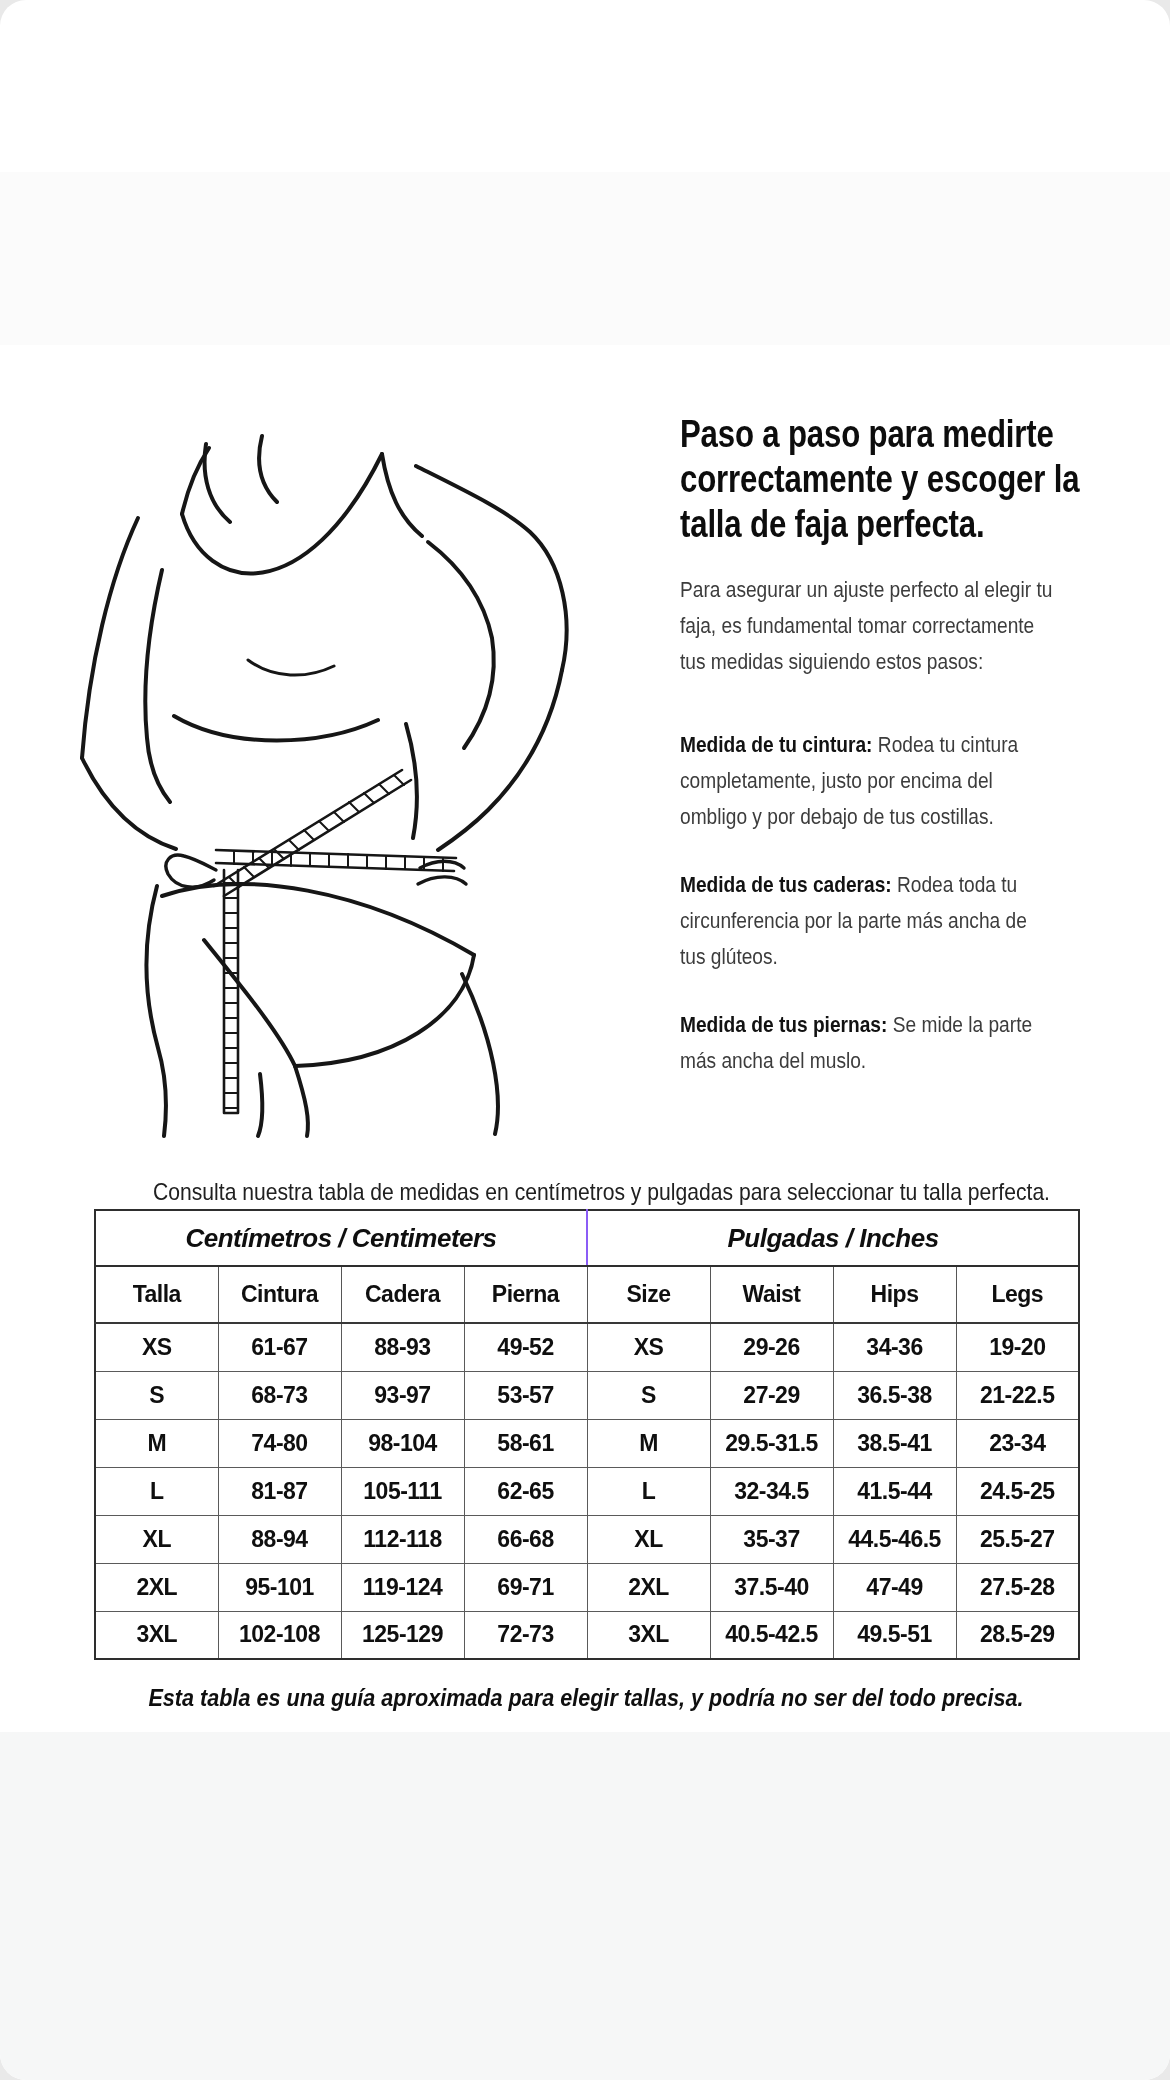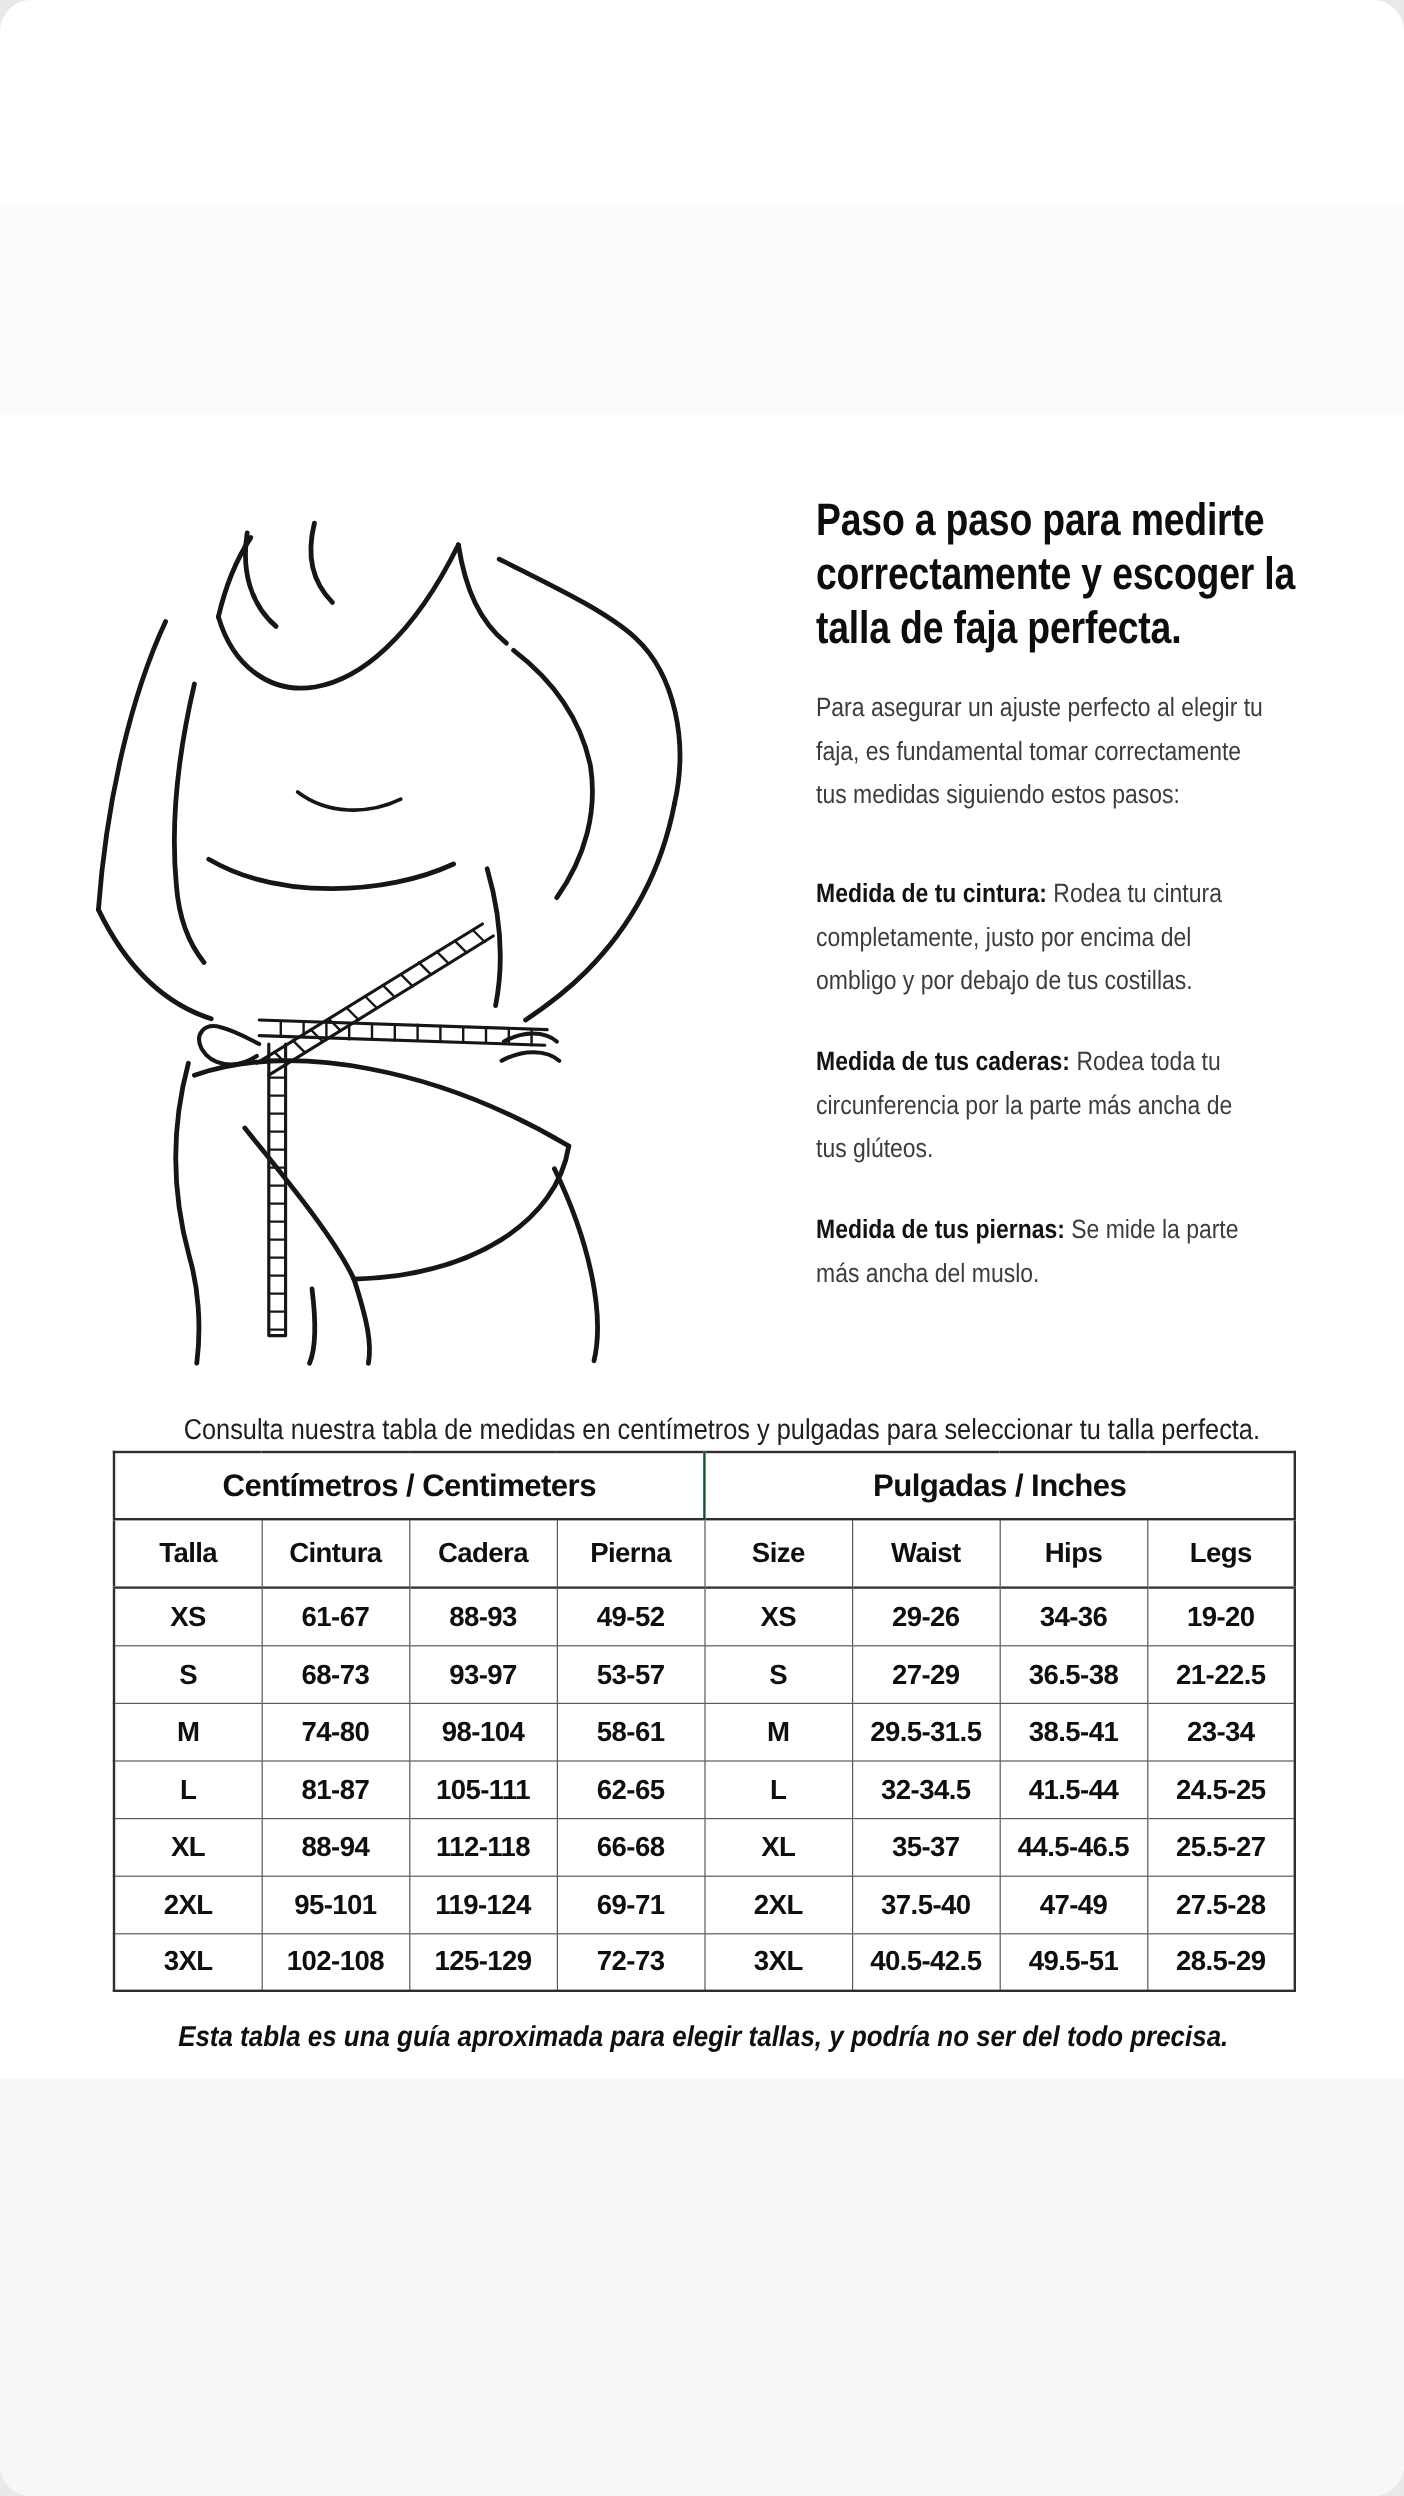--- a/index.html
+++ b/index.html
@@ -39,23 +39,23 @@
   table.size-table{
     position:absolute;left:94px;top:1209px;width:984px;
     border-collapse:collapse;table-layout:fixed;
     border:2px solid #2e2e2e;background:#fff;
   }
   table.size-table col{width:123px;}
   table.size-table th,table.size-table td{
     text-align:center;vertical-align:middle;color:#0f0f0f;
     font-weight:700;letter-spacing:-0.5px;padding:0;
   }
-  tr.row-group{height:56px;}
+  tr.row-group{height:56px;font-style:italic;}
   tr.row-group th{font-size:26px;border-bottom:2px solid #2e2e2e;}
-  th.group-right{border-left:2px solid #14532d;}
+  th.group-right{border-left:2px solid #8b5cf6;}
   tr.row-cols{height:57px;}
   tr.row-cols th{font-size:23px;border:1px solid #565656;border-bottom:2px solid #383838;}
   tbody tr{height:48px;padding-left:29px;}
   tbody td{font-size:23px;border:1px solid #5a5a5a;}
 
   .note{
     position:absolute;left:94px;top:1683px;width:984px;margin:0;
     font-size:24px;line-height:30px;font-weight:700;font-style:italic;color:#0f0f0f;
     text-align:center;white-space:nowrap;
     transform:scaleX(0.9);transform-origin:center top;

